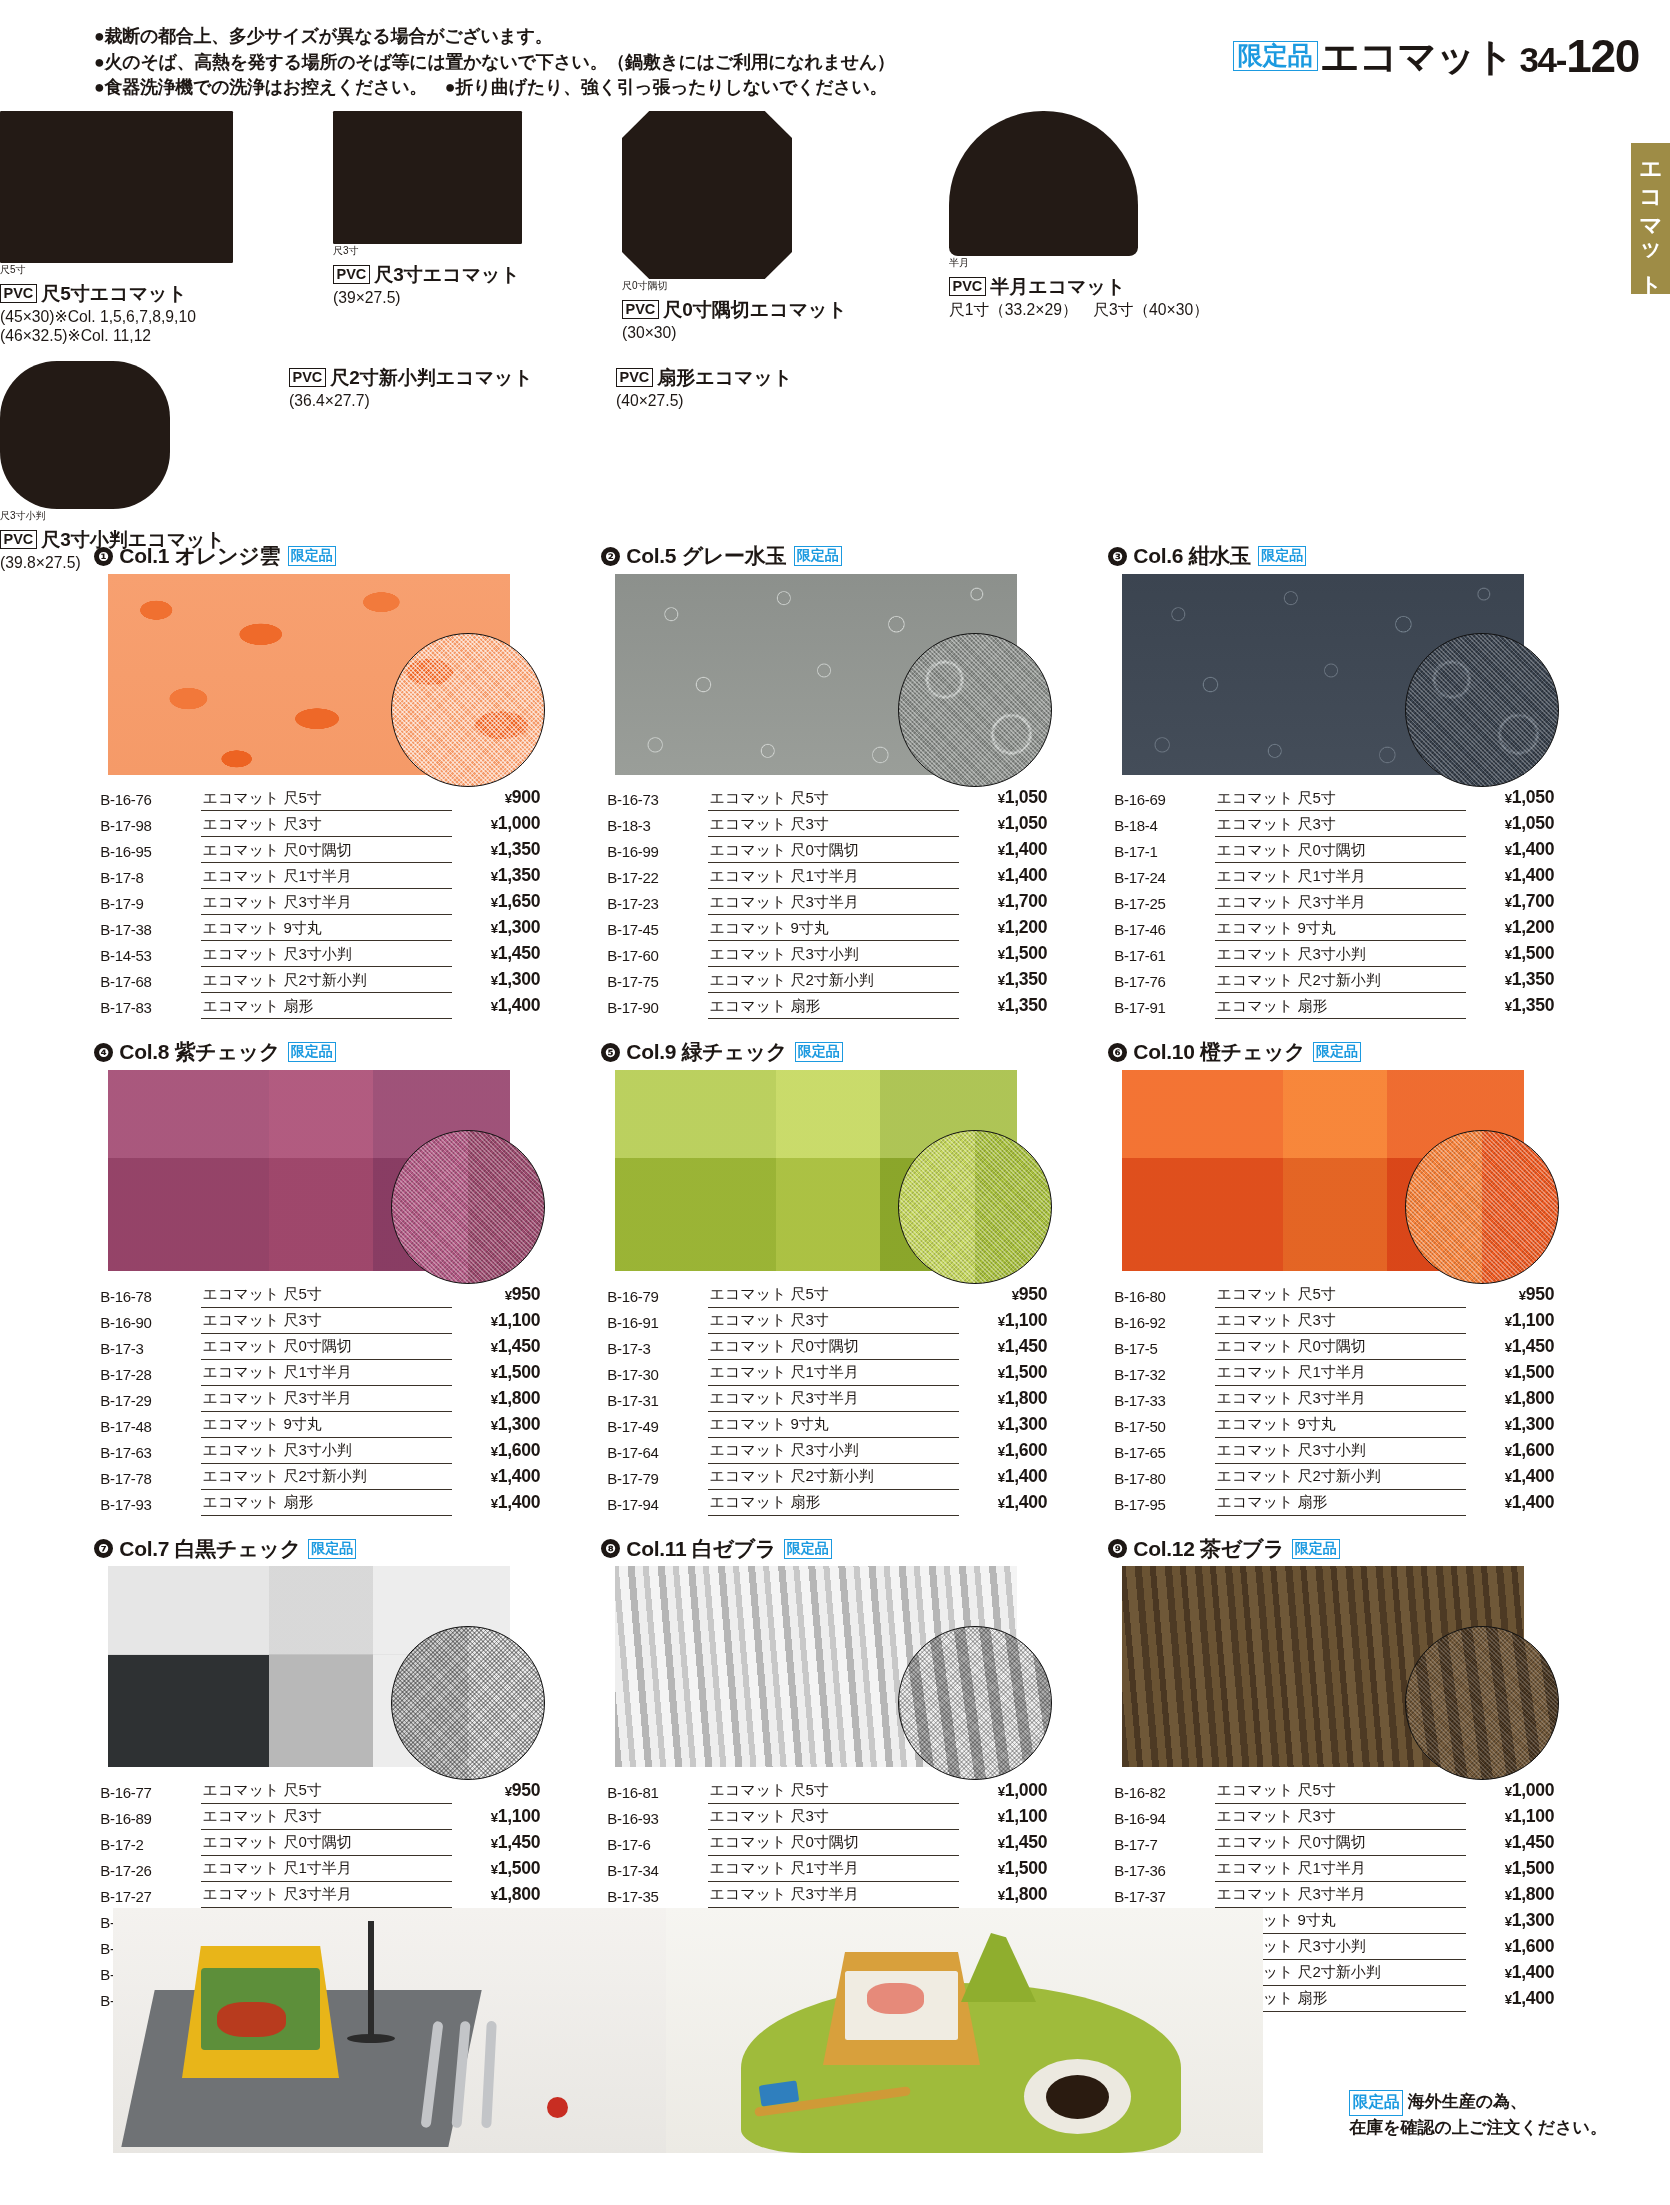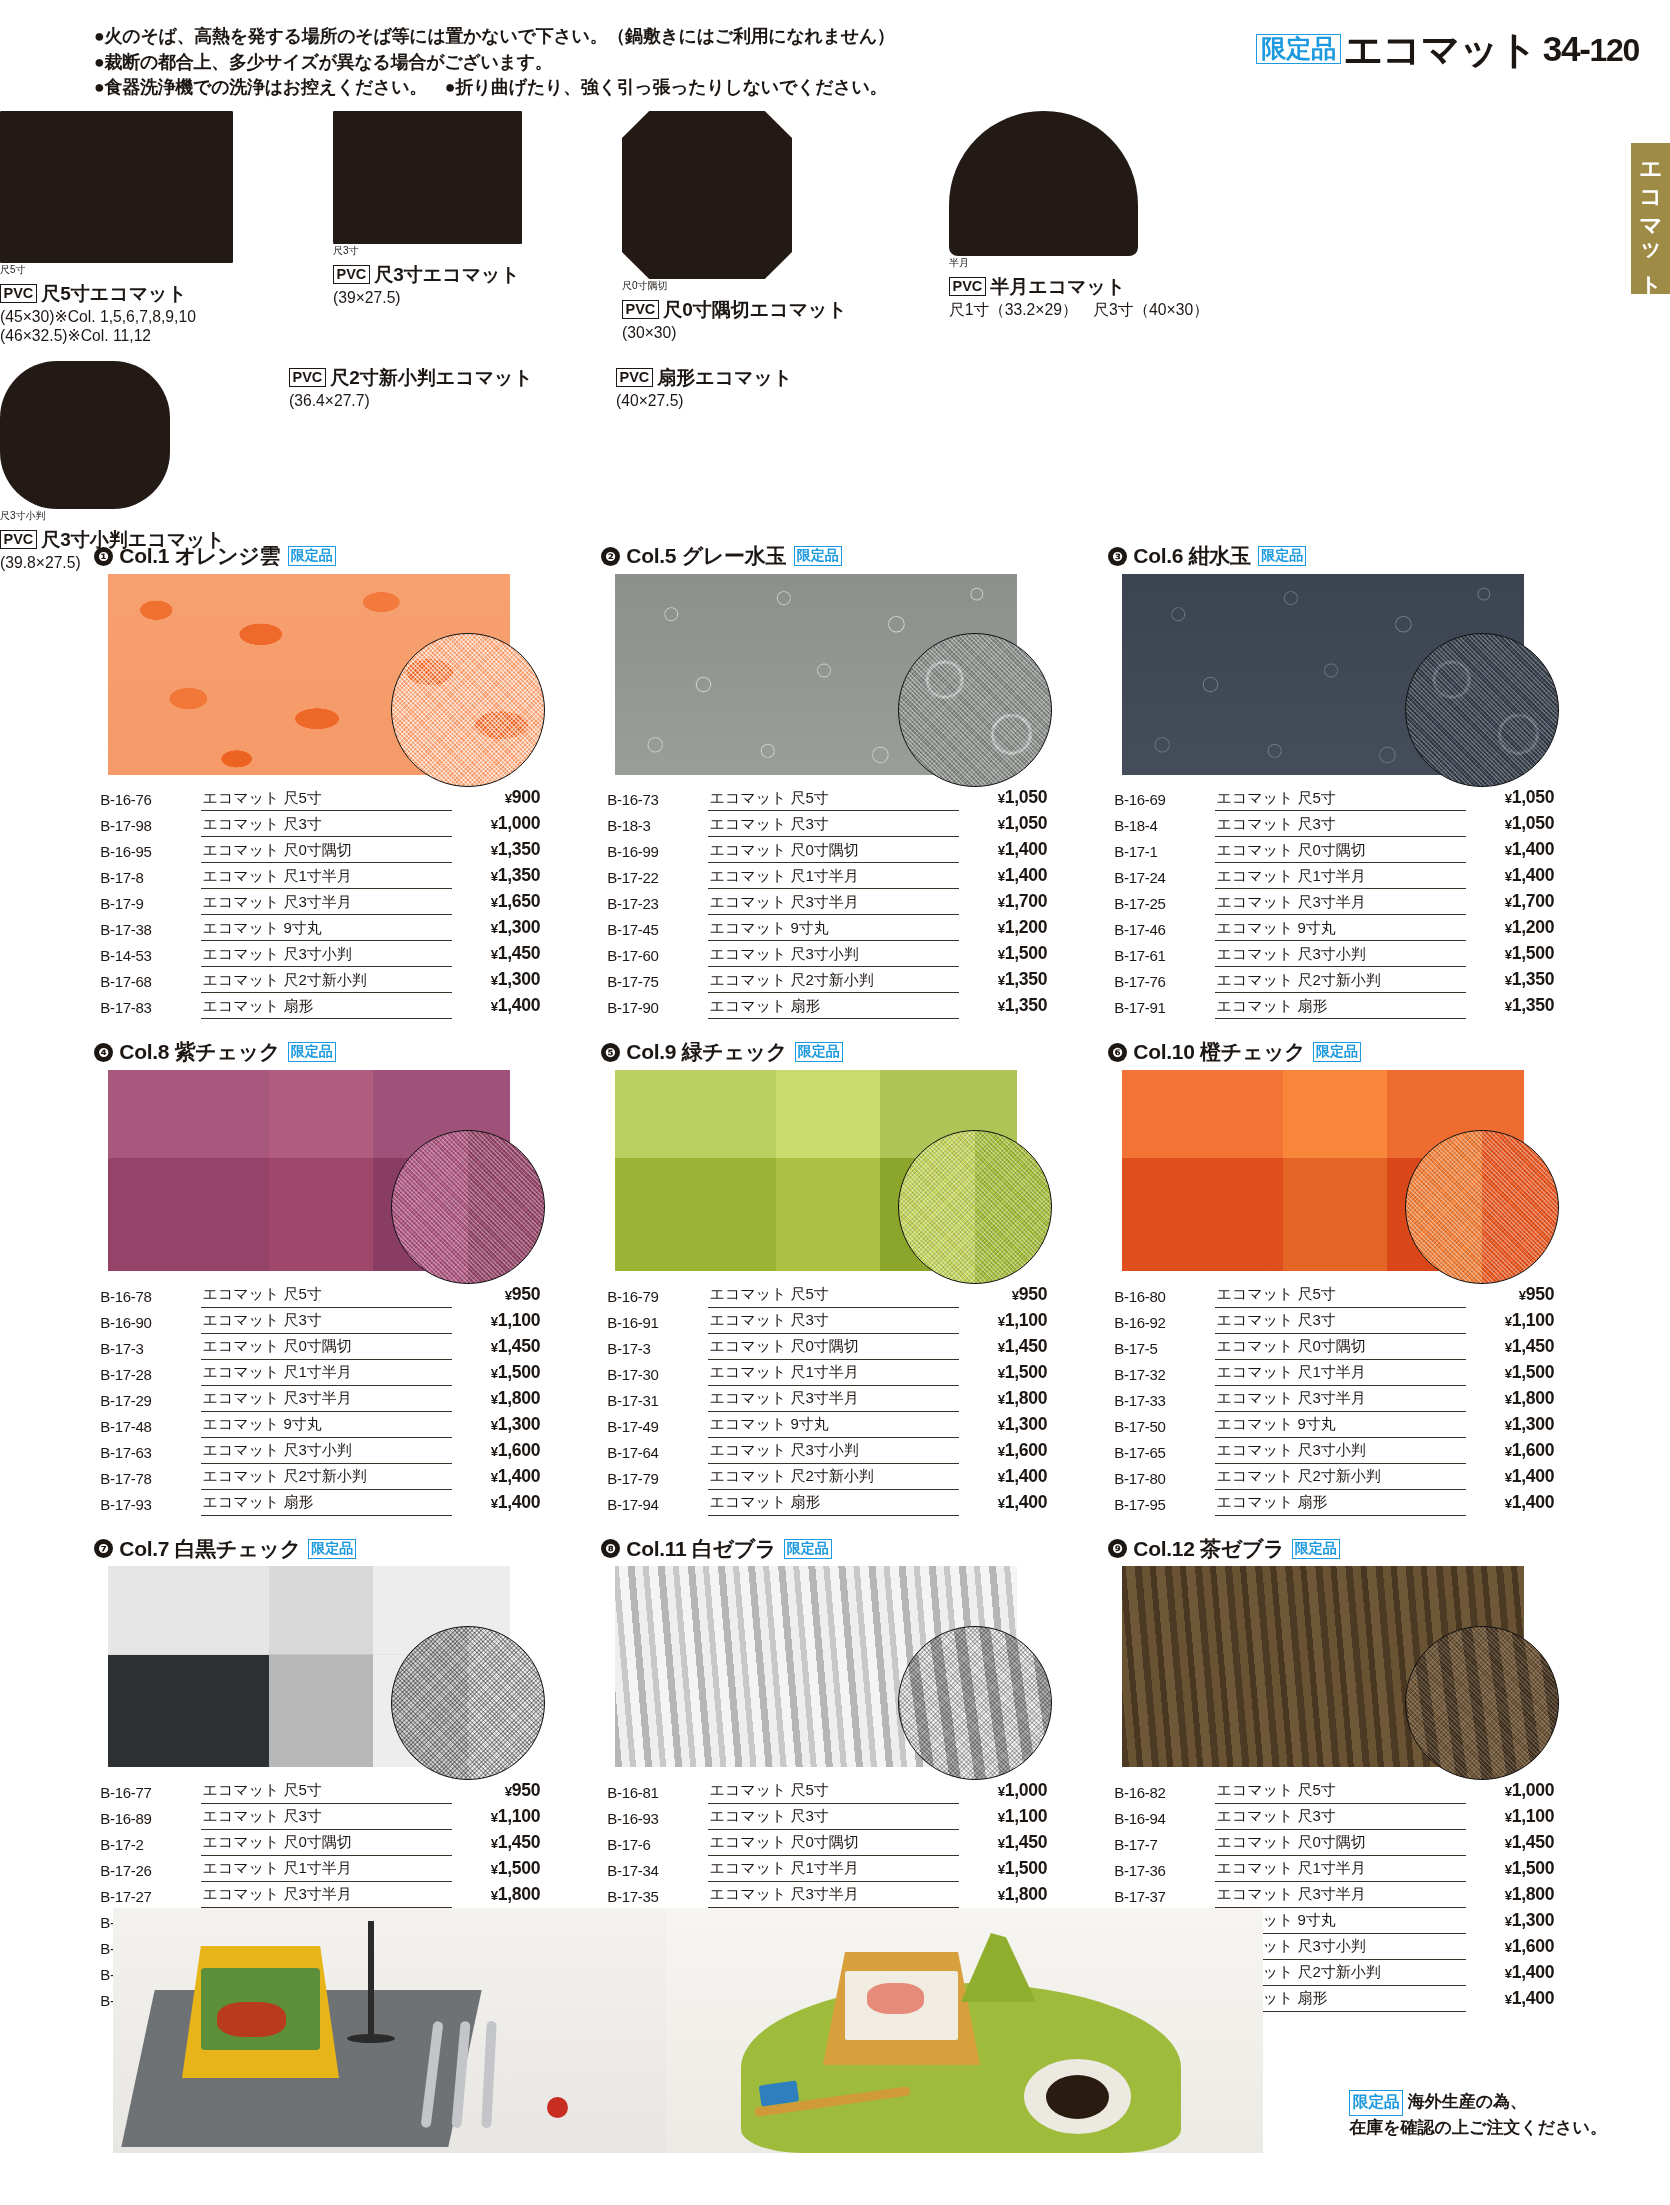--- a/index.html
+++ b/index.html
@@ -24,21 +24,21 @@
     position:absolute; right:31px; top:29px;
     display:flex; align-items:center; gap:2.5px;
   }
   .badge-ltd {
     border:1.9px solid #1b9ae0; color:#1b9ae0;
     font-size:25px; font-weight:700; letter-spacing:0px;
     padding:0.6px 3.8px 2.5px; line-height:1;
   }
   .title-main { font-size:39px; font-weight:700; letter-spacing:-1.3px; line-height:1; }
   .title-code { font-size:35px; font-weight:700; letter-spacing:-1.3px; margin-left:3.8px; }
-  .title-code .big { font-size:32px; }
+  .title-code .big { font-size:46px; }
 
   .side-tab {
     position:absolute; right:0px; top:143px; width:39px; height:151px;
     background:#9e8c46; color:#ffffff;
     display:flex; align-items:center; justify-content:center;
     font-size:22.6px; font-weight:700; line-height:1.05; writing-mode:vertical-rl;
     letter-spacing:1.9px;
   }
 
   
@@ -100,22 +100,22 @@
   }
   .bottom-note .tag {
     border:1.3px solid #1b9ae0; color:#1b9ae0; font-size:15.7px; font-weight:700;
     padding:0 2.5px 1.3px; margin-right:4.4px; display:inline-block;
   }
 </style>
 </head>
 <body>
 
 <div class="notice">
+  <div>●裁断の都合上、多少サイズが異なる場合がございます。</div>
   <div>●火のそば、高熱を発する場所のそば等には置かないで下さい。（鍋敷きにはご利用になれません）</div>
-  <div>●裁断の都合上、多少サイズが異なる場合がございます。</div>
   <div>●食器洗浄機での洗浄はお控えください。　●折り曲げたり、強く引っ張ったりしないでください。</div>
 </div>
 
 <div class="title-block">
   <span class="badge-ltd">限定品</span>
   <span class="title-main">エコマット</span>
   <span class="title-code">
     <span>34-</span><span class="big">120</span>
   </span>
 </div>

